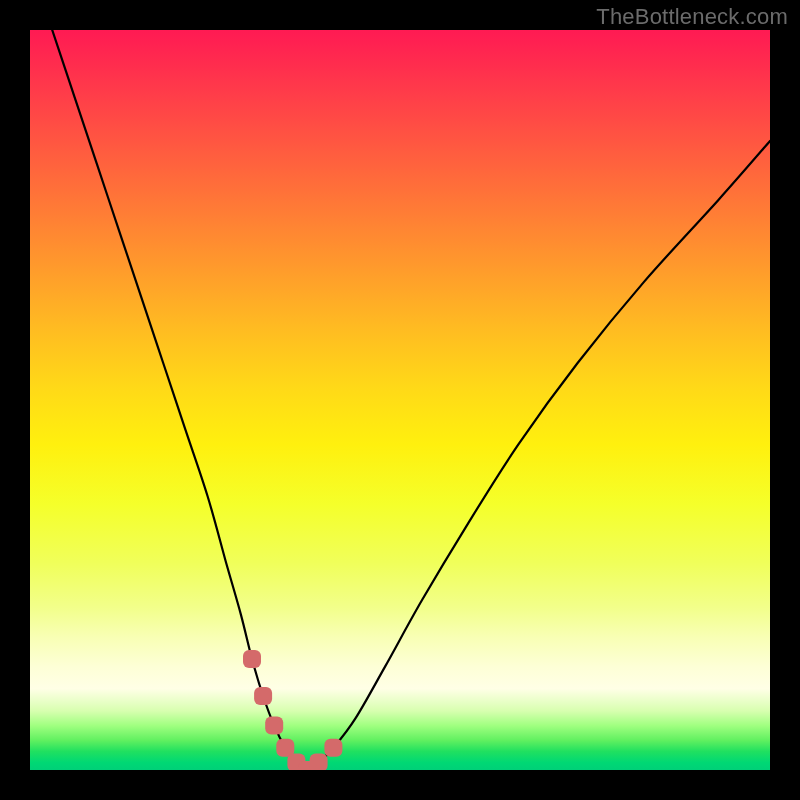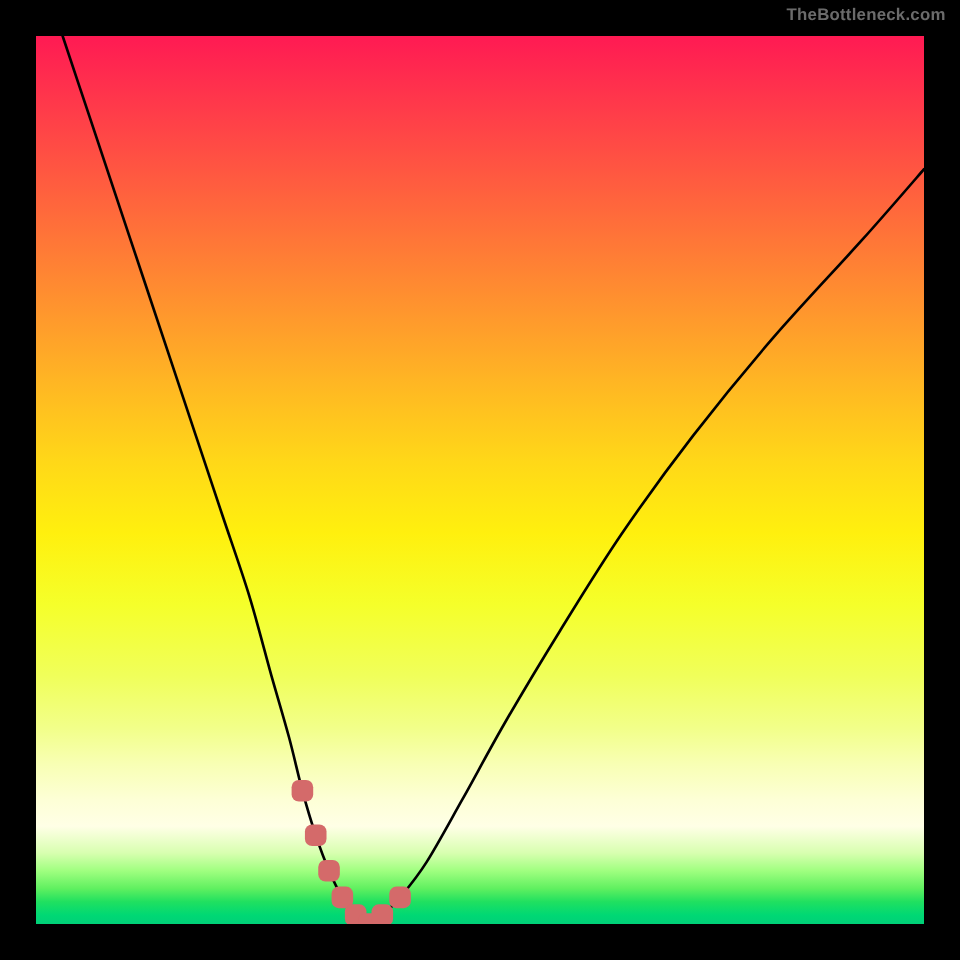--- a/index.html
+++ b/index.html
@@ -58,22 +58,22 @@
     position: absolute;
     inset: 0;
     width: 740px;
     height: 740px;
   }
   .watermark {
     position: absolute;
     top: 4px;
     right: 12px;
     color: #6b6b6b;
-    font-size: 14px;
-    font-weight: 700;
+    font-size: 22px;
+    font-weight: 400;
     letter-spacing: 0.2px;
     margin-left: 20px;
   }
 </style>
 </head>
 <body>
 
 <div class="frame">
 
   <div class="plot-area">

